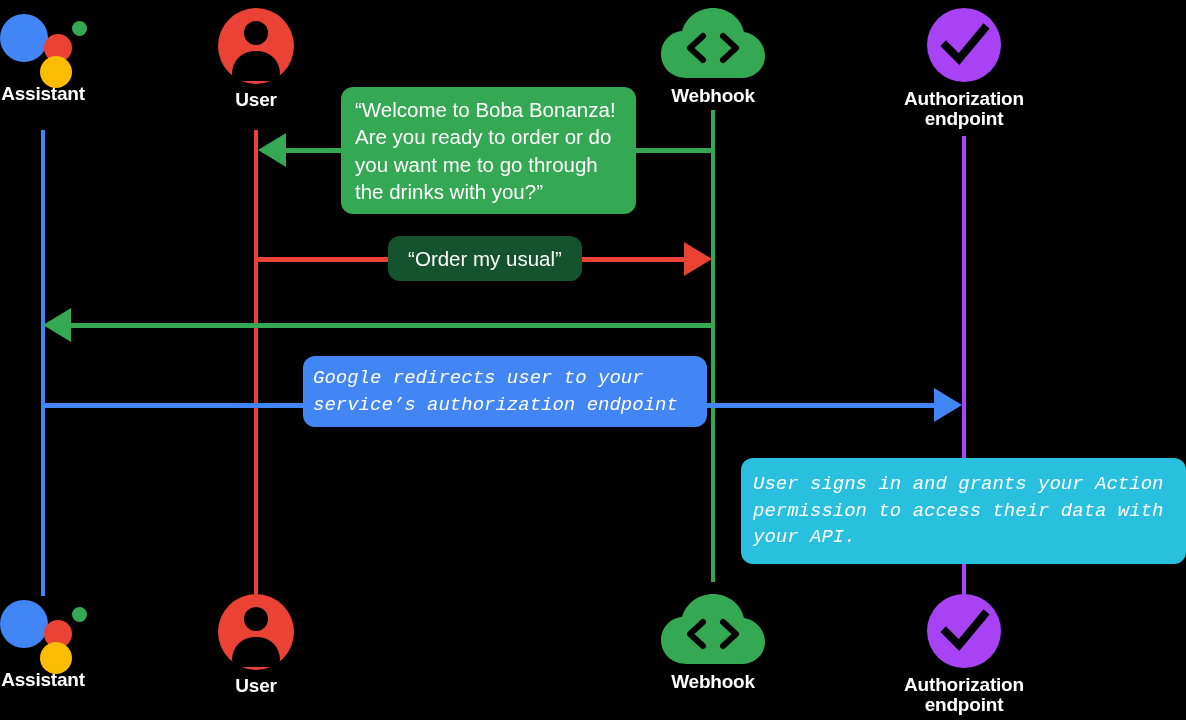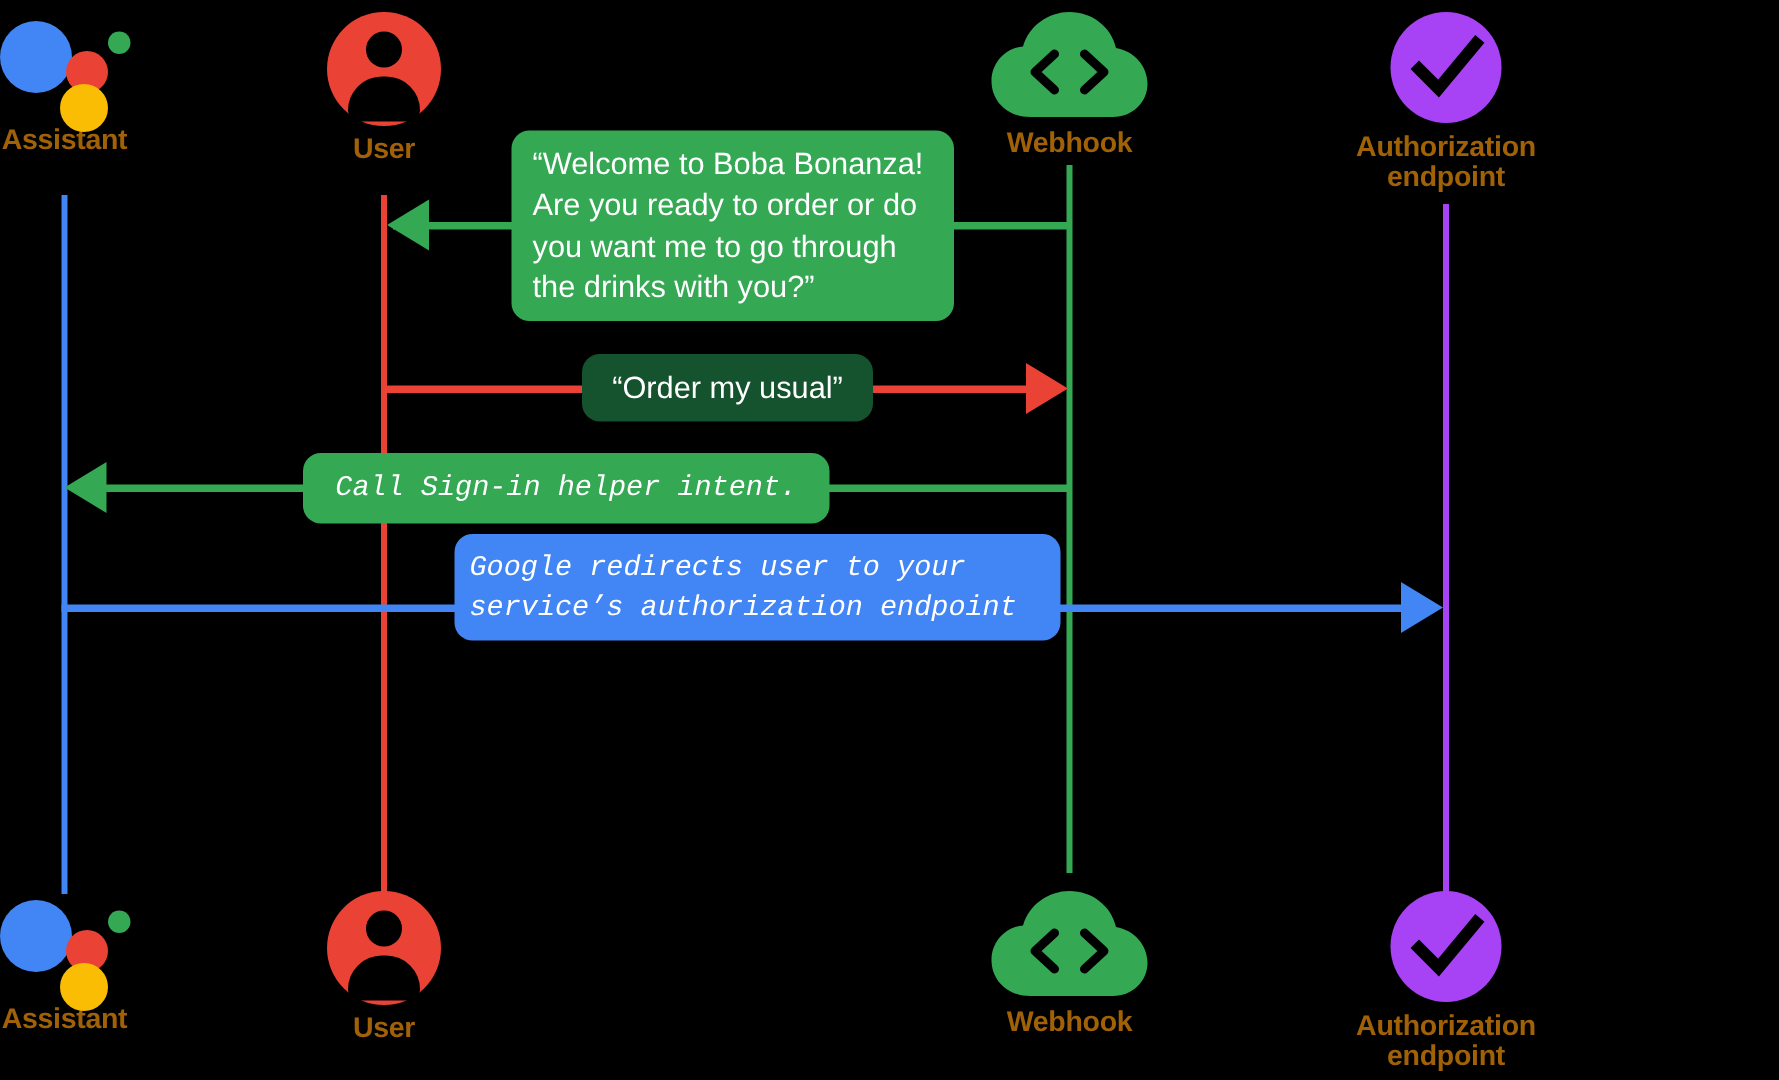--- a/index.html
+++ b/index.html
@@ -27,21 +27,21 @@
 
   
   .actor {
     position: absolute;
     display: flex;
     flex-direction: column;
     align-items: center;
     width: 220px;
   }
   .actor-label {
-    color: #a16207;
+    color: #ffffff;
     font-size: 19px;
     font-weight: bold;
     line-height: 1.05;
     text-align: center;
     letter-spacing: -0.2px;
     white-space: pre-line;
   }
 
   
   .assistant-logo {
@@ -150,30 +150,30 @@
   </div>
 
   <div class="msg-line" style="left:254px; top:257px; width:432px; background:#ea4335;"></div>
   <div class="arrow-head arrow-right" style="left:684px; top:242px; border-left-color:#ea4335;"></div>
   <div class="bubble bubble-sans" style="left:388px; top:236px; width:194px; height:45px; background:#14532d; padding:4px 12px;">
     <span>“Order my usual”</span>
   </div>
 
   <div class="msg-line" style="left:50px; top:323px; width:664px; background:#34a853;"></div>
   <div class="arrow-head arrow-left" style="left:43px; top:308px; border-right-color:#34a853;"></div>
-  <div class="bubble bubble-mono" style="left:202px; top:302px; width:351px; height:47px; background:#34a853; padding:4px 12px;">
-    <span>Call Sign-in helper intent.</span>
-  </div>
 
   <div class="msg-line" style="left:41px; top:403px; width:895px; background:#4285f4;"></div>
   <div class="arrow-head arrow-right" style="left:934px; top:388px; border-left-color:#4285f4;"></div>
   <div class="bubble bubble-mono" style="left:303px; top:356px; width:404px; height:71px; background:#4285f4; padding:4px 10px;">
     <span>Google redirects user to your service’s authorization endpoint</span>
   </div>
 
+  <div class="bubble bubble-mono" style="left:741px; top:458px; width:445px; height:106px; background:#29c0e0; padding:6px 12px;">
+    <span>User signs in and grants your Action permission to access their data with your API.</span>
+  </div>
 
   <div class="actor" style="left:-67px; top:8px;">
     <div class="assistant-logo">
       <span class="dot a-blue"></span>
       <span class="dot a-red"></span>
       <span class="dot a-yellow"></span>
       <span class="dot a-green"></span>
     </div>
     <div class="actor-label">Assistant</div>
   </div>

